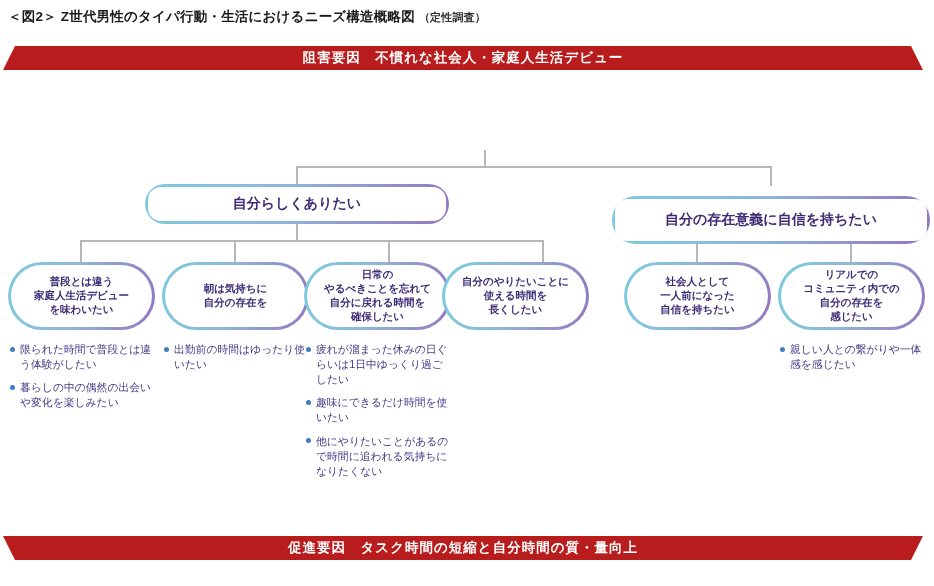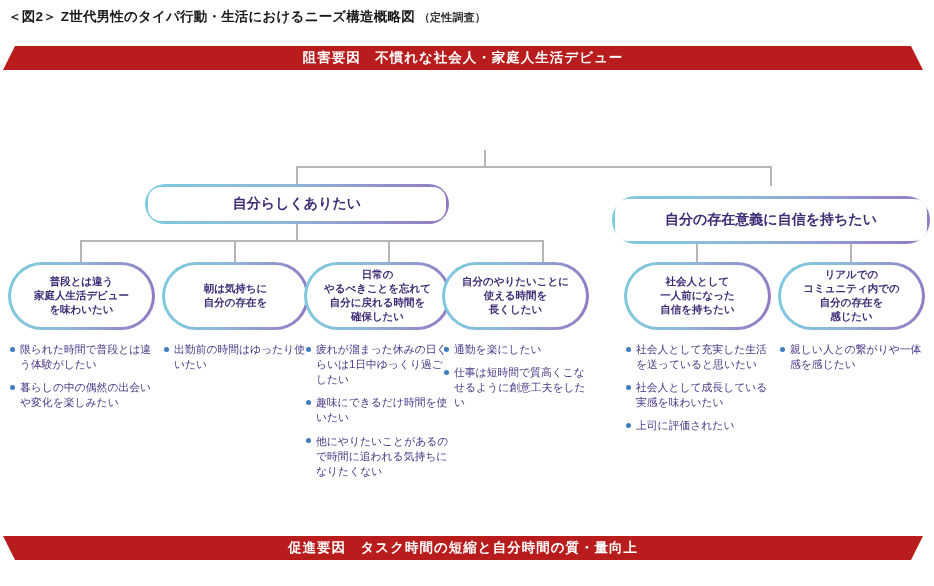--- a/index.html
+++ b/index.html
@@ -125,52 +125,28 @@
         </li>
     </ul>
   </div>
 
   <div class="col" style="left:442px;">
     <div class="node leaf">
       <div class="inner">自分のやりたいことに
 使える時間を
 長くしたい</div>
     </div>
-    <ul class="bullets">
-      <li>
-          <span class="dot"></span>
-          <span>通勤を楽にしたい</span>
-        </li>
-      <li>
-          <span class="dot"></span>
-          <span>仕事は短時間で質高くこなせるように創意工夫をしたい</span>
-        </li>
-    </ul>
   </div>
 
   <div class="col" style="left:624px;">
     <div class="node leaf">
       <div class="inner">社会人として
 一人前になった
 自信を持ちたい</div>
     </div>
-    <ul class="bullets">
-      <li>
-          <span class="dot"></span>
-          <span>社会人として充実した生活を送っていると思いたい</span>
-        </li>
-      <li>
-          <span class="dot"></span>
-          <span>社会人として成長している実感を味わいたい</span>
-        </li>
-      <li>
-          <span class="dot"></span>
-          <span>上司に評価されたい</span>
-        </li>
-    </ul>
   </div>
 
   <div class="col" style="left:778px;">
     <div class="node leaf">
       <div class="inner">リアルでの
 コミュニティ内での
 自分の存在を
 感じたい</div>
     </div>
     <ul class="bullets">

